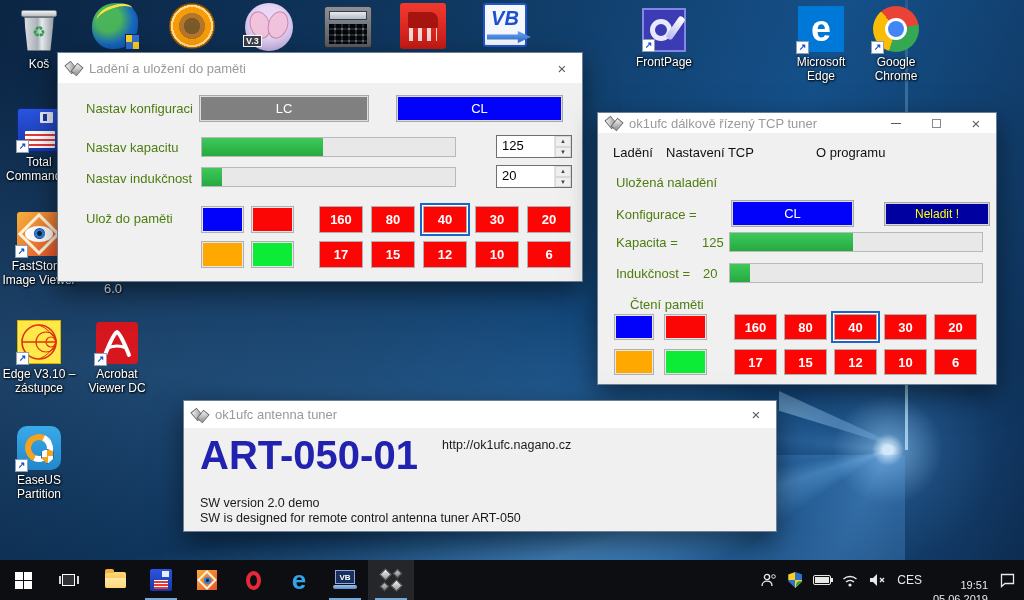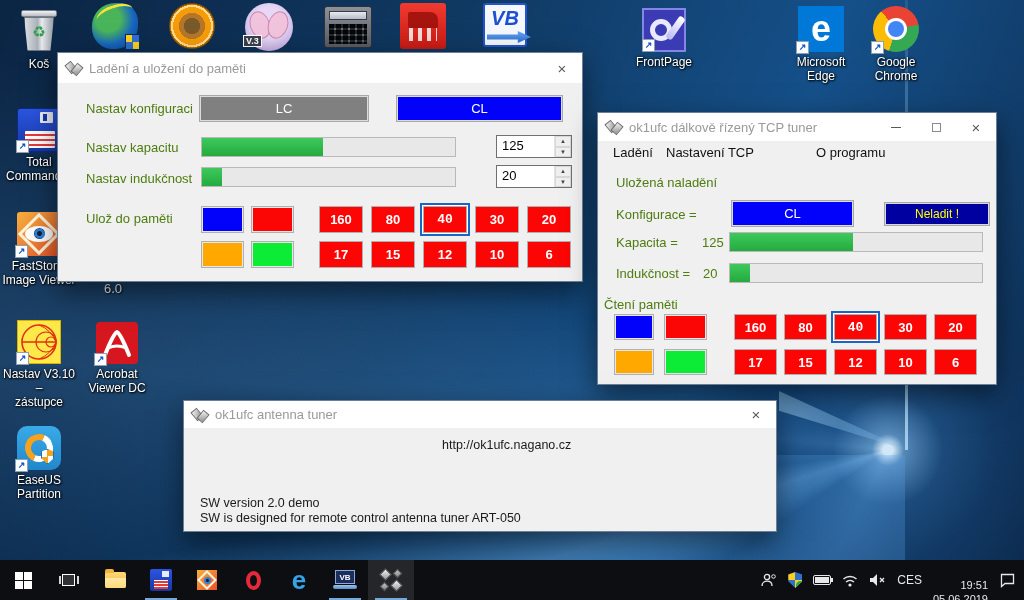--- a/index.html
+++ b/index.html
@@ -108,21 +108,21 @@
   .pfill { height:100%; background:linear-gradient(#3ec95c,#25aa3e); }
 
   .spin { position:absolute; background:#fff; border:1px solid #707070; display:flex; }
   .spin .val { flex:1; font-size:13px; padding:2px 0 0 5px; color:#000; }
   .spin .btns { width:17px; border-left:1px solid #e3e3e3; display:flex; flex-direction:column; }
   .spin .btns span { flex:1; background:#f0f0f0; border:1px solid #d8d8d8; font-size:6px; color:#444; display:flex; align-items:center; justify-content:center; }
 
   .cbtn { position:absolute; border:1px solid #b0b0b0; box-shadow:0 0 0 1px #e8e8e8 inset; }
   .c-blue { background:#0202fa; } .c-red { background:#fb0505; } .c-orange { background:#ffa800; } .c-green { background:#0ceb35; }
   .mbtn { position:absolute; background:#fb0505; color:#fff; font-weight:bold; font-size:13px; display:flex; align-items:center; justify-content:center; border:1px solid #b0b0b0; }
-  .mbtn.focus { box-shadow:0 0 0 1px #fff, 0 0 0 3px #1a66c4;font-family:Liberation Mono, monospace; }
+  .mbtn.focus { box-shadow:0 0 0 1px #fff, 0 0 0 3px #1a66c4; }
 
   .menurow { position:absolute; left:0; right:0; top:28px; height:26px; background:#f0f0f0; }
   .mitem { position:absolute; top:4px; color:#111; font-size:13px; }
 
   .model { position:absolute; color:#2222b0; font-weight:bold; font-size:40px; letter-spacing:0; }
   .abouttext { position:absolute; color:#1a1a1a; font-size:12.5px; line-height:16px; }
 
   
   .taskbar { position:absolute; left:0; right:0; bottom:0; height:40px; background:#0c0e12; display:flex; align-items:center; z-index:50; }
   .tb-btn { position:relative; width:46px; height:40px; display:flex; align-items:center; justify-content:center; }
@@ -209,21 +209,21 @@
       <svg width="42" height="42" viewBox="0 0 42 42">
         <circle cx="21" cy="21" r="17" fill="none" stroke="#e03010" stroke-width="1.6"></circle>
         <circle cx="28" cy="21" r="10" fill="none" stroke="#e03010" stroke-width="1.2"></circle>
         <circle cx="33" cy="21" r="5" fill="none" stroke="#e03010" stroke-width="1.2"></circle>
         <path d="M4 21 H38" stroke="#e03010" stroke-width="1.4"></path>
         <path d="M21 4 A30 30 0 0 1 38 21" fill="none" stroke="#e03010" stroke-width="1"></path>
         <path d="M21 38 A30 30 0 0 0 38 21" fill="none" stroke="#e03010" stroke-width="1"></path>
       </svg>
       <span class="sc">↗</span>
     </div>
-    <div class="lbl">Nastav V3.10 –</div>
+    <div class="lbl">Edge V3.10 –</div>
     <div class="lbl">zástupce</div>
   </div>
 
   <div class="dicon" style="left:78px;top:322px">
     <div class="ig ig-acro">
       <svg width="34" height="30" viewBox="0 0 34 30">
         <path d="M5 27 Q14 4 17 4 Q20 4 29 27" fill="none" stroke="#fff" stroke-width="4" stroke-linecap="round"></path>
         <path d="M8 20 Q17 16 26 20" fill="none" stroke="#fff" stroke-width="3" stroke-linecap="round"></path>
       </svg>
       <span class="sc">↗</span>
@@ -359,21 +359,21 @@
     <button class="mbtn" style="left:417px;top:153px;width:44px;height:27px">30</button>
     <button class="mbtn" style="left:469px;top:153px;width:44px;height:27px">20</button>
     <button class="mbtn" style="left:261px;top:188px;width:44px;height:27px">17</button>
     <button class="mbtn" style="left:313px;top:188px;width:44px;height:27px">15</button>
     <button class="mbtn" style="left:365px;top:188px;width:44px;height:27px">12</button>
     <button class="mbtn" style="left:417px;top:188px;width:44px;height:27px">10</button>
     <button class="mbtn" style="left:469px;top:188px;width:44px;height:27px">6</button>
   </div>
 
   <div class="win" style="left:597px;top:112px;width:400px;height:273px">
-    <div class="tbar" style="height:28px">
+    <div class="tbar" style="height:20px">
       <span class="appicon">
           <i class="a"></i>
           <i class="b"></i>
         </span>
       <span class="title">ok1ufc dálkově řízený TCP tuner</span>
       <span class="wctl">
         <span class="wbtn mini">
             <i></i>
           </span>
         <span class="wbtn maxi">
@@ -399,21 +399,21 @@
     <div class="pbar" style="left:131px;top:119px;width:254px;height:20px">
       <div class="pfill" style="width: 49%;"></div>
     </div>
 
     <span class="flabel" style="left:18px;top:153px">Indukčnost =</span>
     <span class="flabel" style="left:105px;top:153px">20</span>
     <div class="pbar" style="left:131px;top:150px;width:254px;height:20px">
       <div class="pfill" style="width: 8%;"></div>
     </div>
 
-    <span class="flabel" style="left:6px;top:184px">Čtení paměti</span>
+    <span class="flabel" style="left:32px;top:184px">Čtení paměti</span>
 
     <button class="cbtn c-blue" style="left:16px;top:201px;width:40px;height:26px"></button>
     <button class="cbtn c-red" style="left:66px;top:201px;width:43px;height:26px"></button>
     <button class="cbtn c-orange" style="left:16px;top:236px;width:40px;height:26px"></button>
     <button class="cbtn c-green" style="left:66px;top:236px;width:43px;height:26px"></button>
 
     <button class="mbtn" style="left:136px;top:201px;width:43px;height:26px">160</button>
     <button class="mbtn" style="left:186px;top:201px;width:43px;height:26px">80</button>
     <button class="mbtn focus" style="left:236px;top:201px;width:43px;height:26px">40</button>
     <button class="mbtn" style="left:286px;top:201px;width:43px;height:26px">30</button>
@@ -429,20 +429,21 @@
     <div class="tbar" style="height:27px">
       <span class="appicon">
           <i class="a"></i>
           <i class="b"></i>
         </span>
       <span class="title">ok1ufc antenna tuner</span>
       <span class="wctl">
         <span class="wbtn">×</span>
       </span>
     </div>
+    <span class="model" style="left:16px;top:32px">ART-050-01</span>
     <span class="abouttext" style="left:258px;top:36px">http://ok1ufc.nagano.cz</span>
     <span class="abouttext" style="left:16px;top:94px">SW version 2.0 demo</span>
     <span class="abouttext" style="left:16px;top:109px">SW is designed for remote control antenna tuner ART-050</span>
   </div>
 
   <div class="taskbar">
     <div class="tb-btn">
       <span class="startgrid">
           <i></i>
           <i></i>

